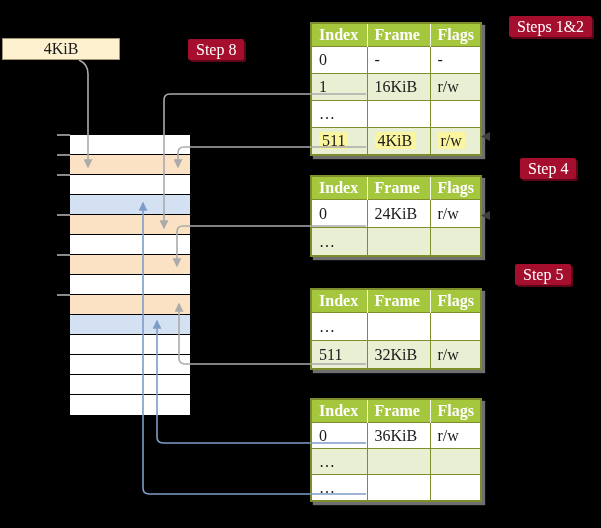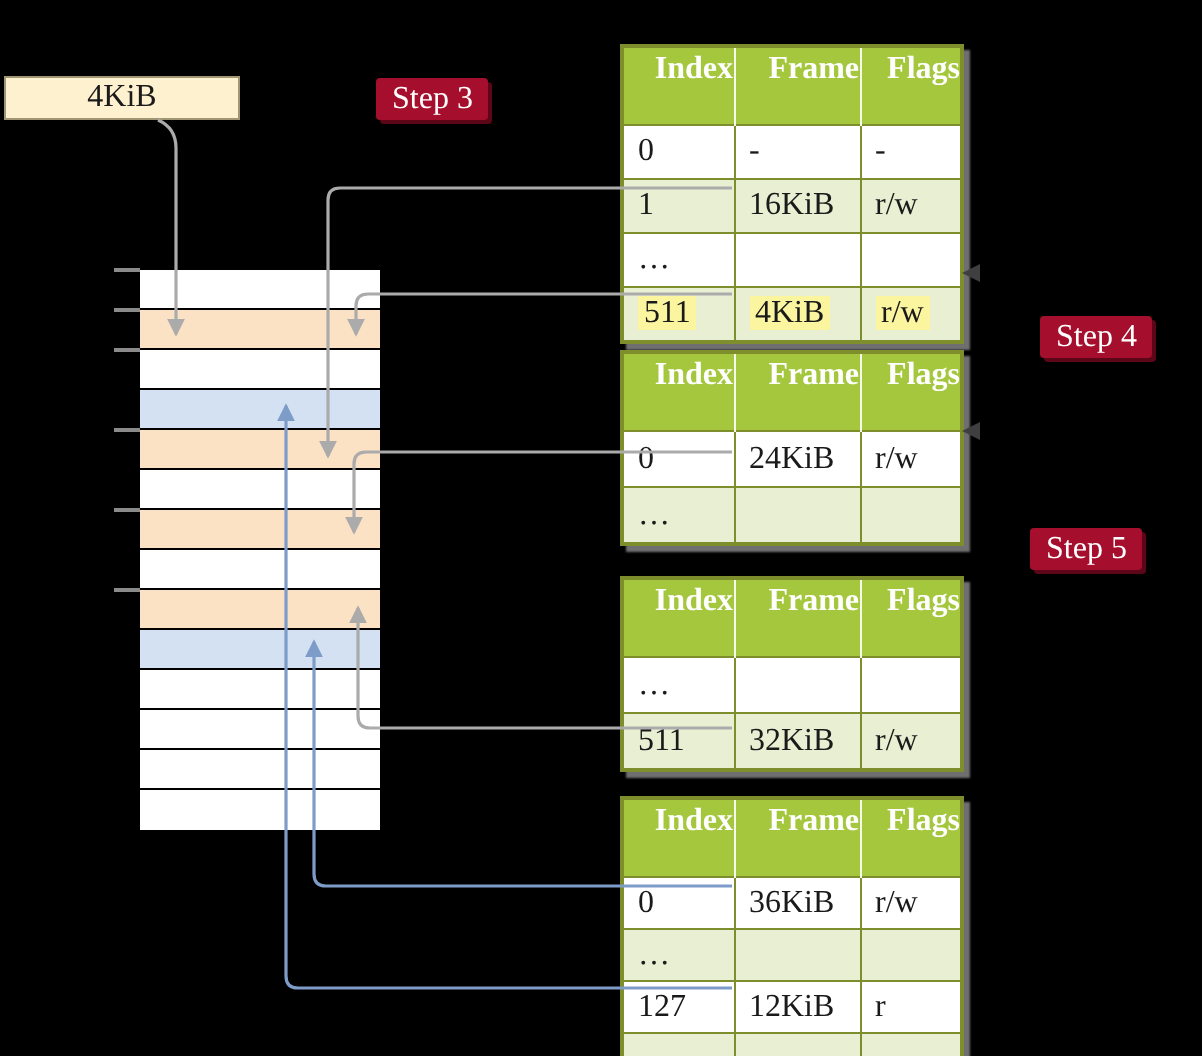--- a/index.html
+++ b/index.html
@@ -53,22 +53,22 @@
   .mrow.orange{background:var(--mem-orange);}
   .mrow.blue{background:var(--mem-blue);}
   .tick{position:absolute;left:57px;width:13px;height:2px;background:var(--tick-gray);}
   
   table.ptable{
     position:absolute;left:310px;border-collapse:collapse;table-layout:fixed;
     width:170px;background:#fff;border:2px solid var(--table-border);
     box-shadow:3px 3px 1px rgba(158,158,158,.7);font-size:16px;
   }
   table.ptable th{
-    background:var(--header-green);color:#ffffff;font-weight:bold;text-align:right;
-    padding:0 0 16px 7px;height:22px;border-right:1px solid rgba(255,255,255,.9);
+    background:var(--header-green);color:#ffffff;font-weight:bold;text-align:left;
+    padding:0 0 0 7px;height:22px;border-right:1px solid rgba(255,255,255,.9);
     font-size:16px;
   }
   table.ptable th:last-child{border-right:none;margin-top:47px;}
   table.ptable td{
     border:1px solid var(--table-border);padding:0 0 0 7px;
     color:var(--text-dark);background:var(--row-white);vertical-align:middle;
   }
   table.ptable tbody tr:nth-child(even) td{background:var(--row-green);}
   #table1{top:22px;}  #table1 td{height:26px;}
   #table2{top:175px;} #table2 td{height:27px;}
@@ -82,21 +82,22 @@
 </style>
 </head>
 <body>
 
 <div id="canvas">
 
   <div class="frame-box">
     <span>4KiB</span>
   </div>
 
-  <div class="steplabel" id="step0">Step 3</div>
+  <div class="steplabel" id="step0">Step 8</div>
+  <div class="steplabel" id="steps12">Steps 1&amp;2</div>
   <div class="steplabel" id="step3">Step 4</div>
   <div class="steplabel" id="step4">Step 5</div>
 
   <div class="memcol">
     <div class="mrow white"></div>
     <div class="mrow orange"></div>
     <div class="mrow white"></div>
     <div class="mrow blue"></div>
     <div class="mrow orange"></div>
     <div class="mrow white"></div>
@@ -224,25 +225,20 @@
     <tbody>
       <tr>
         <td>0</td>
         <td>36KiB</td>
         <td>r/w</td>
       </tr>
       <tr>
         <td>…</td>
         <td></td>
         <td></td>
-      </tr>
-      <tr>
-        <td>127</td>
-        <td>12KiB</td>
-        <td>r</td>
       </tr>
       <tr>
         <td>…</td>
         <td></td>
         <td></td>
       </tr>
     </tbody>
   </table>
 
   <svg id="arrows" width="601" height="528" viewBox="0 0 601 528">

